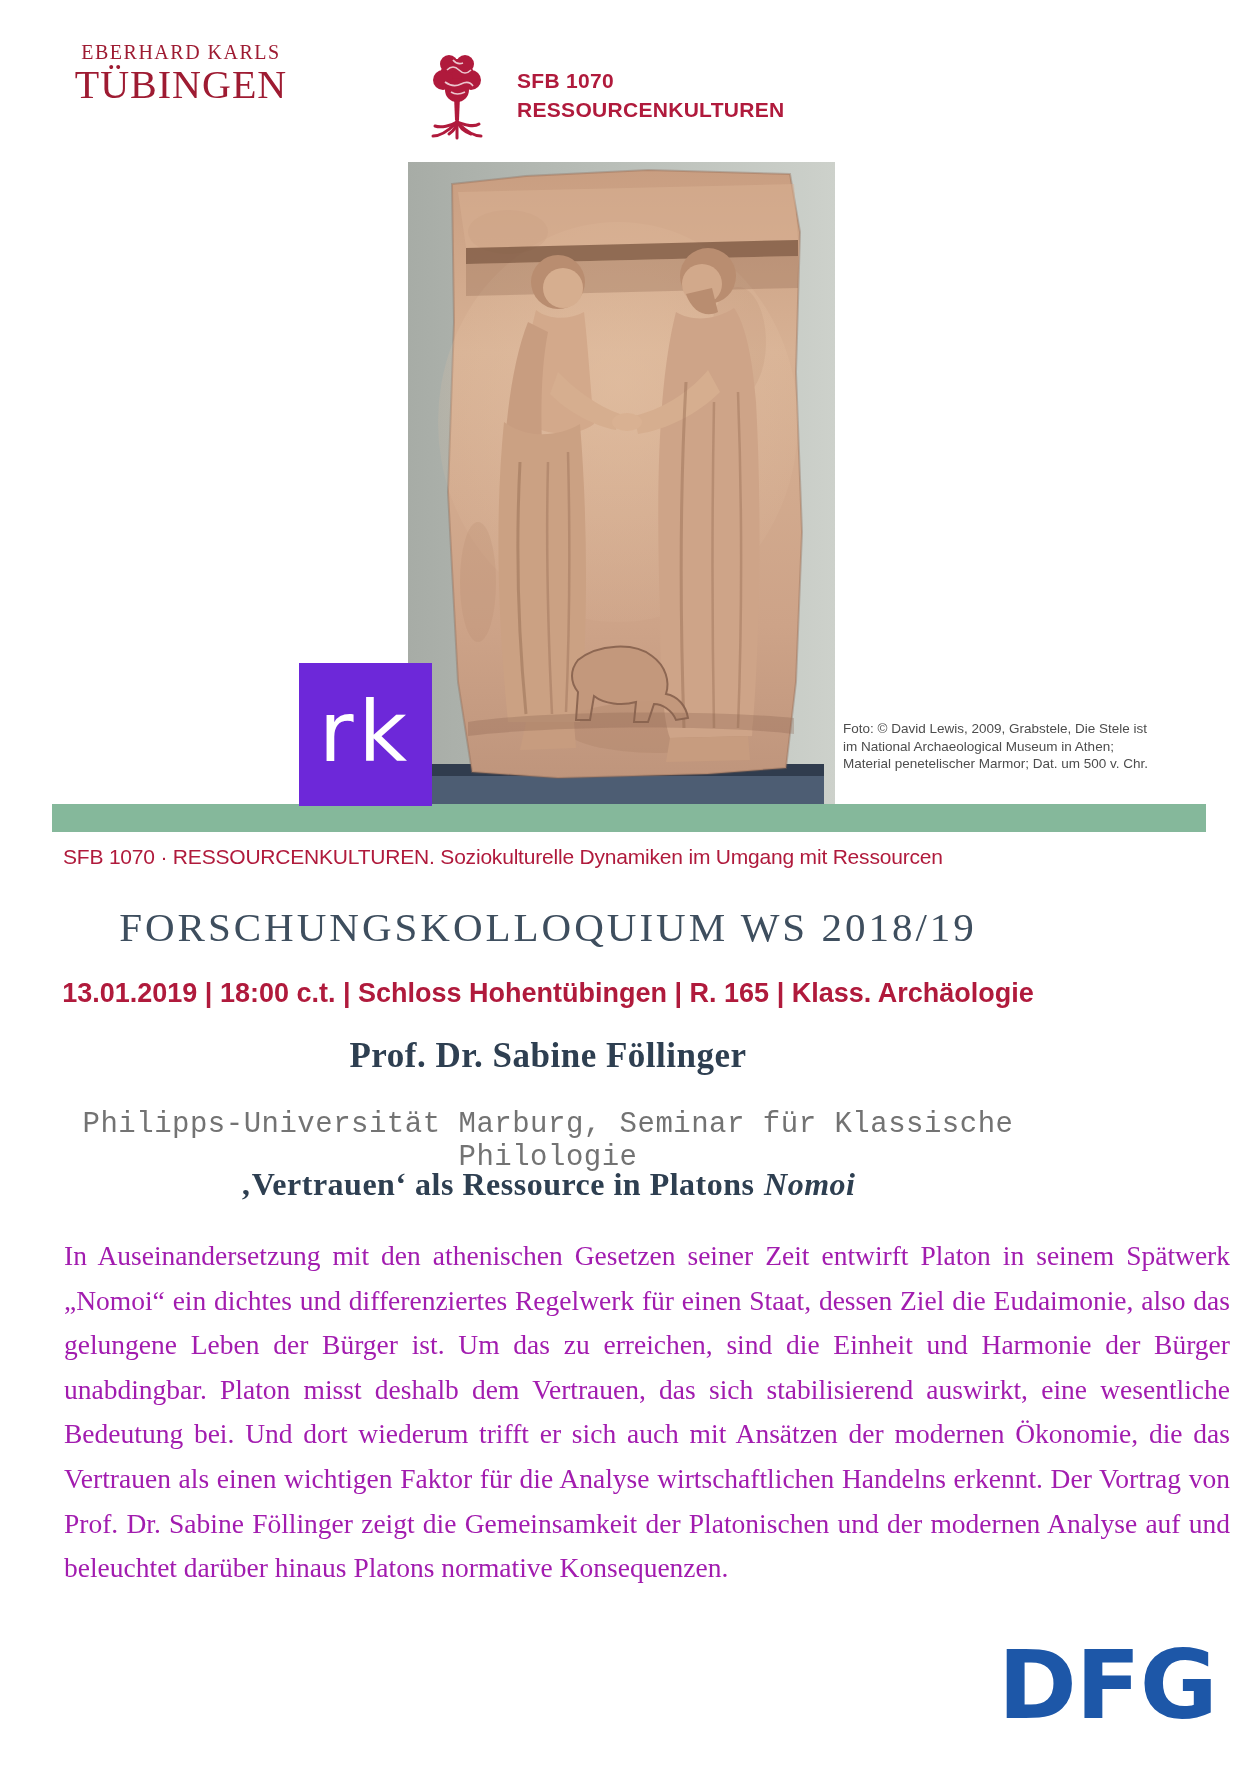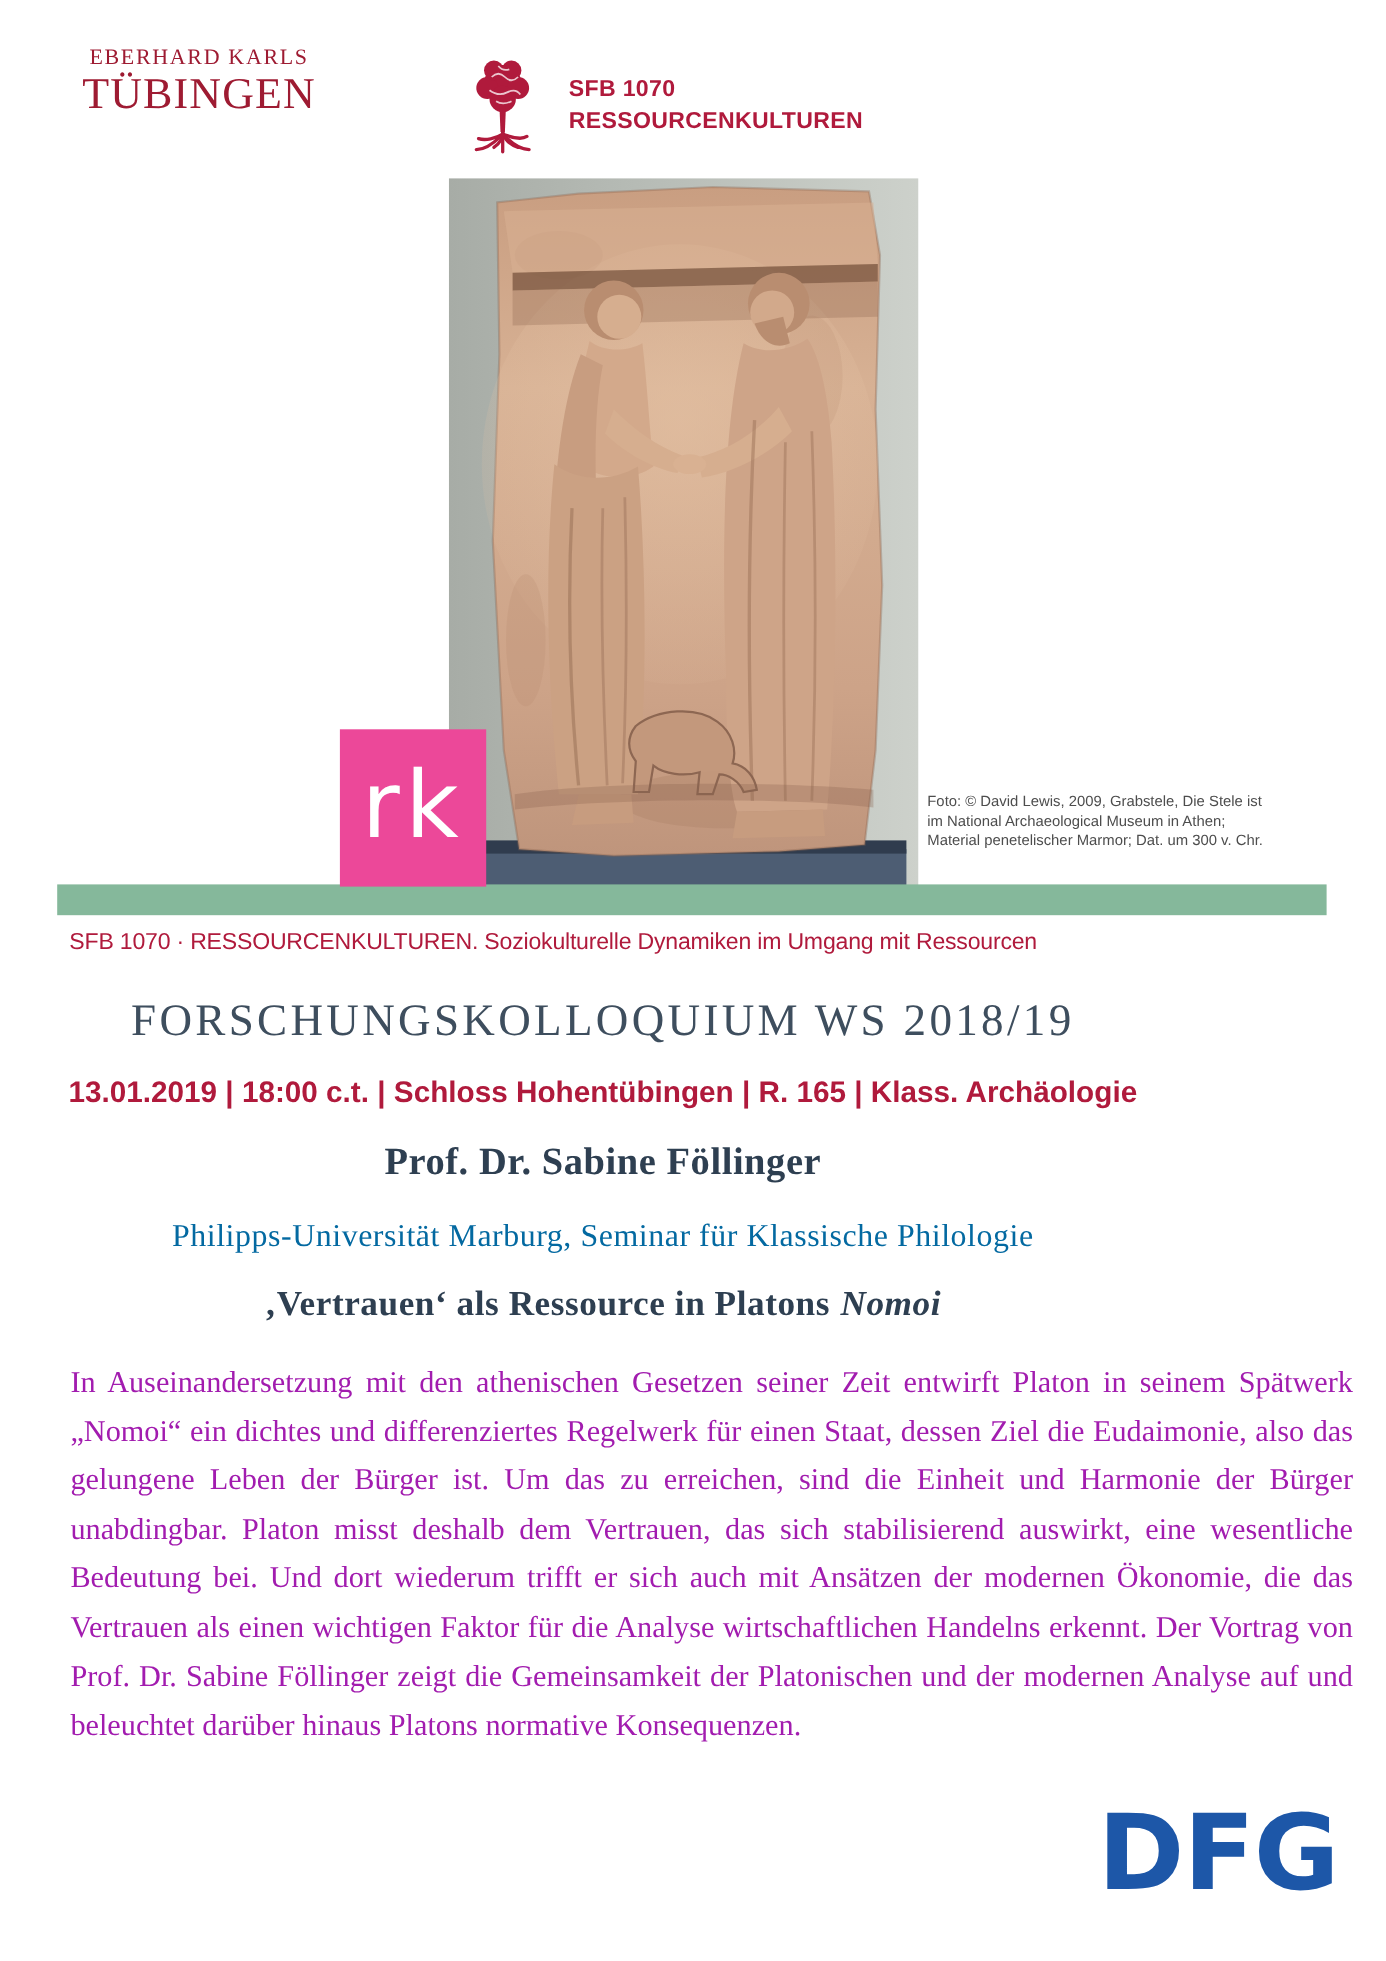--- a/index.html
+++ b/index.html
@@ -23,21 +23,21 @@
   .sfb-wordmark {
     left:517px; top:66px; color:#b01a3c; font-weight:bold;
     font-size:21px; line-height:29px; letter-spacing:0.3px;
   }
 
   
   .stele-photo { left:408px; top:162px; width:427px; height:650px; }
   .stele-photo svg { display:block; width:100%; height:100%; }
 
   .rk-logo {
-    left:309px; top:663px; width:133px; height:143px; background:#ec4899;
+    left:299px; top:663px; width:133px; height:143px; background:#6d28d9;
     display:flex; align-items:center; justify-content:center; z-index:5;
   }
   .rk-logo span {
     color:#ffffff; font-family:"DejaVu Sans", sans-serif;
     font-size:84px; line-height:84px; letter-spacing:5px; padding-bottom:6px;
   }
 
   .photo-caption {
     left:843px; top:720px; width:308px;
     font-size:13.5px; line-height:17.5px; color:#4d4d4d;
@@ -57,22 +57,22 @@
     letter-spacing:3px; color:#3e4e5e;
   }
   .event-details {
     top:978px; font-size:27px; font-weight:bold; color:#b01a3c;
   }
   .speaker-name {
     top:1036px; font-family:"Liberation Serif", serif; font-weight:bold;
     font-size:35px; color:#2e3f51; letter-spacing:0.5px;
   }
   .speaker-affiliation {
-    top:1108px; font-family:Liberation Serif, serif; font-size:29px;
-    color:#0369a1; letter-spacing:0.5px;
+    top:1108px; font-family:Liberation Mono, monospace; font-size:29px;
+    color:#737373; letter-spacing:0.5px;
   }
   .talk-title {
     top:1166px; font-family:"Liberation Serif", serif; font-weight:bold;
     font-size:32px; color:#2e3f51; letter-spacing:0.5px;
   }
   .talk-work { font-style:italic; margin-left:0.3em; }
 
   
   .abstract {
     left:64px; top:1234px; width:1166px;
@@ -190,21 +190,21 @@
 
     <path d="M170,498 C190,482 226,480 244,494 C258,504 262,520 258,532 C270,534 278,544 280,556 L268,558 C264,548 254,542 246,542 L240,560 L226,560 L228,540 C214,544 196,542 186,534 L182,558 L168,558 L170,530 C162,520 162,508 170,498 Z" fill="#c3987c" stroke="#8a6450" stroke-width="2" opacity="0.95"></path>
     <path d="M60,560 C140,548 300,548 386,556 L386,572 C300,562 140,564 60,574 Z" fill="#8a6450" opacity="0.3"></path>
   </svg>
 </div>
 
 <div class="abs rk-logo">
   <span>rk</span>
 </div>
 
-<div class="abs photo-caption">Foto: © David Lewis, 2009, Grabstele, Die Stele ist im National Archaeological Museum in Athen; Material penetelischer Marmor; Dat. um 300 v. Chr.</div>
+<div class="abs photo-caption">Foto: © David Lewis, 2009, Grabstele, Die Stele ist im National Archaeological Museum in Athen; Material penetelischer Marmor; Dat. um 500 v. Chr.</div>
 
 <div class="abs green-bar"></div>
 <div class="abs org-line">SFB 1070 · RESSOURCENKULTUREN. Soziokulturelle Dynamiken im Umgang mit Ressourcen</div>
 
 <div class="abs centered event-title">FORSCHUNGSKOLLOQUIUM WS 2018/19</div>
 <div class="abs centered event-details">13.01.2019 | 18:00 c.t. | Schloss Hohentübingen | R. 165 | Klass. Archäologie</div>
 <div class="abs centered speaker-name">Prof. Dr. Sabine Föllinger</div>
 <div class="abs centered speaker-affiliation">Philipps-Universität Marburg, Seminar für Klassische Philologie</div>
 <div class="abs centered talk-title">
   <span>‚Vertrauen‘ als Ressource in Platons</span><span class="talk-work">Nomoi</span>

